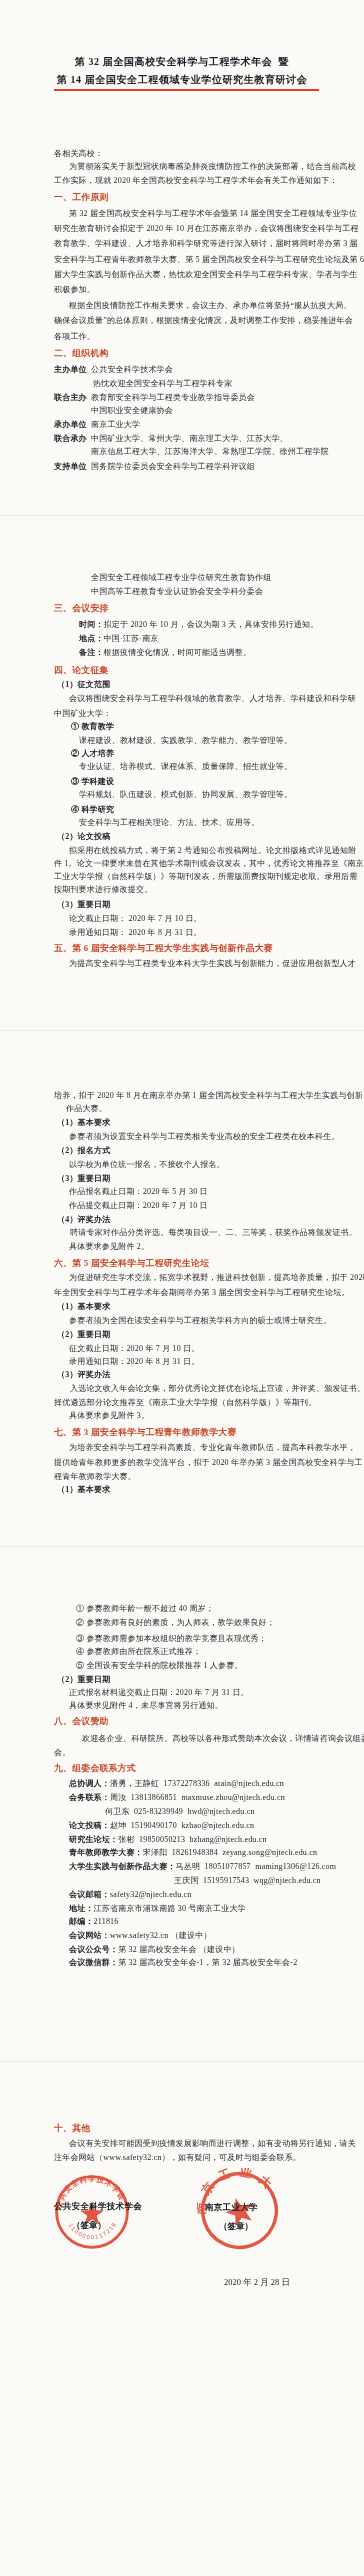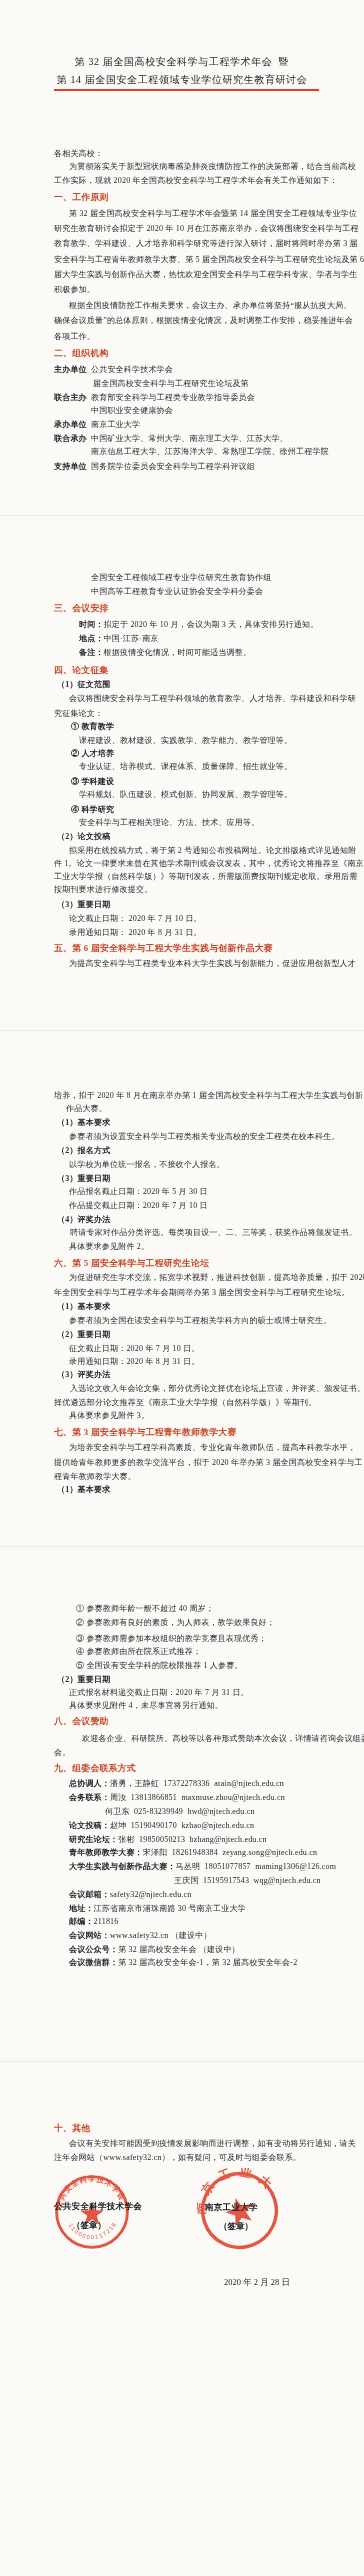--- a/index.html
+++ b/index.html
@@ -7,21 +7,21 @@
     position:relative;width:364px;height:2576px;margin:0;
     background:#fbfaf7;
     font-family:"Liberation Serif","DejaVu Serif",serif;
     color:#26262e;overflow:hidden;
   }
   .seam{position:absolute;left:0;width:364px;height:0.6px;background:rgba(120,110,95,0.10);}
   .ln{position:absolute;white-space:pre;font-size:8px;line-height:1.25;letter-spacing:0.2px;}
   .c{left:0;right:0;text-align:center;}
   .b{font-weight:bold;}
   .red{color:#c7472a;font-weight:bold;font-size:8.8px;letter-spacing:0.3px;}
-  .title{font-size:10px;font-weight:normal;letter-spacing:0.6px;color:#1e1e26;}
+  .title{font-size:10px;font-weight:bold;letter-spacing:0.6px;color:#1e1e26;}
   .notice{font-size:10.5px;font-weight:bold;letter-spacing:1.7px;color:#1e1e26;}
   .rule{position:absolute;background:#e63b25;}
   .lbl{font-weight:bold;}
   .sealtxt{position:absolute;white-space:pre;font-weight:bold;color:#17171d;z-index:3;}
   svg{position:absolute;z-index:1;}
   .datetxt{position:absolute;font-size:8.5px;white-space:pre;color:#23232b;}
 </style>
 </head>
 <body>
 
@@ -48,21 +48,21 @@
   <div class="ln" style="top:255px;left:54px">安全科学与工程青年教师教学大赛、第 5 届全国高校安全科学与工程研究生论坛及第 6</div>
   <div class="ln" style="top:270px;left:54px">届大学生实践与创新作品大赛，热忱欢迎全国安全科学与工程学科专家、学者与学生</div>
   <div class="ln" style="top:285px;left:54px">积极参加。</div>
   <div class="ln" style="top:301px;left:69px">根据全国疫情防控工作相关要求，会议主办、承办单位将坚持“服从抗疫大局、</div>
   <div class="ln" style="top:316px;left:54px">确保会议质量”的总体原则，根据疫情变化情况，及时调整工作安排，稳妥推进年会</div>
   <div class="ln" style="top:332px;left:54px">各项工作。</div>
 
   <div class="ln red" style="top:336px;left:54px;top:348px">二、组织机构</div>
   <div class="ln b" style="top:365px;left:54px">主办单位</div>
   <div class="ln" style="top:365px;left:91px">公共安全科学技术学会</div>
-  <div class="ln" style="top:379px;left:93px">届全国高校安全科学与工程研究生论坛及第</div>
+  <div class="ln" style="top:379px;left:93px">热忱欢迎全国安全科学与工程学科专家</div>
   <div class="ln b" style="top:393px;left:54px">联合主办</div>
   <div class="ln" style="top:393px;left:91px">教育部安全科学与工程类专业教学指导委员会</div>
   <div class="ln" style="top:406px;left:91px">中国职业安全健康协会</div>
   <div class="ln b" style="top:420px;left:54px">承办单位</div>
   <div class="ln" style="top:420px;left:91px">南京工业大学</div>
   <div class="ln b" style="top:434px;left:54px">联合承办</div>
   <div class="ln" style="top:434px;left:91px">中国矿业大学、常州大学、南京理工大学、江苏大学、</div>
   <div class="ln" style="top:447px;left:91px">南京信息工程大学、江苏海洋大学、常熟理工学院、徐州工程学院</div>
   <div class="ln b" style="top:462px;left:54px">支持单位</div>
   <div class="ln" style="top:462px;left:91px">国务院学位委员会安全科学与工程学科评议组</div>
@@ -71,21 +71,21 @@
   <div class="ln" style="top:587px;left:91px">中国高等工程教育专业认证协会安全学科分委会</div>
 
   <div class="ln red" style="top:603px;left:54px">三、会议安排</div>
   <div class="ln" style="top:620px;left:79px"><span class="lbl">时间：</span><span>拟定于 2020 年 10 月，会议为期 3 天，具体安排另行通知。</span></div>
   <div class="ln" style="top:634px;left:79px"><span class="lbl">地点：</span><span>中国·江苏·南京</span></div>
   <div class="ln" style="top:648px;left:79px"><span class="lbl">备注：</span><span>根据疫情变化情况，时间可能适当调整。</span></div>
 
   <div class="ln red" style="top:665px;left:54px">四、论文征集</div>
   <div class="ln b" style="top:680px;left:57px">（1）征文范围</div>
   <div class="ln" style="top:694px;left:69px">会议将围绕安全科学与工程学科领域的教育教学、人才培养、学科建设和科学研</div>
-  <div class="ln" style="top:709px;left:54px">究征集论文：</div>
+  <div class="ln" style="top:709px;left:54px">中国矿业大学：</div>
   <div class="ln b" style="top:722px;left:71px">① 教育教学</div>
   <div class="ln" style="top:736px;left:79px">课程建设、教材建设、实践教学、教学能力、教学管理等。</div>
   <div class="ln b" style="top:749px;left:71px">② 人才培养</div>
   <div class="ln" style="top:762px;left:79px">专业认证、培养模式、课程体系、质量保障、招生就业等。</div>
   <div class="ln b" style="top:777px;left:71px">③ 学科建设</div>
   <div class="ln" style="top:790px;left:79px">学科规划、队伍建设、模式创新、协同发展、教学管理等。</div>
   <div class="ln b" style="top:805px;left:71px">④ 科学研究</div>
   <div class="ln" style="top:818px;left:79px">安全科学与工程相关理论、方法、技术、应用等。</div>
   <div class="ln b" style="top:832px;left:57px">（2）论文投稿</div>
   <div class="ln" style="top:846px;left:69px">拟采用在线投稿方式，将于第 2 号通知公布投稿网址。论文排版格式详见通知附</div>

